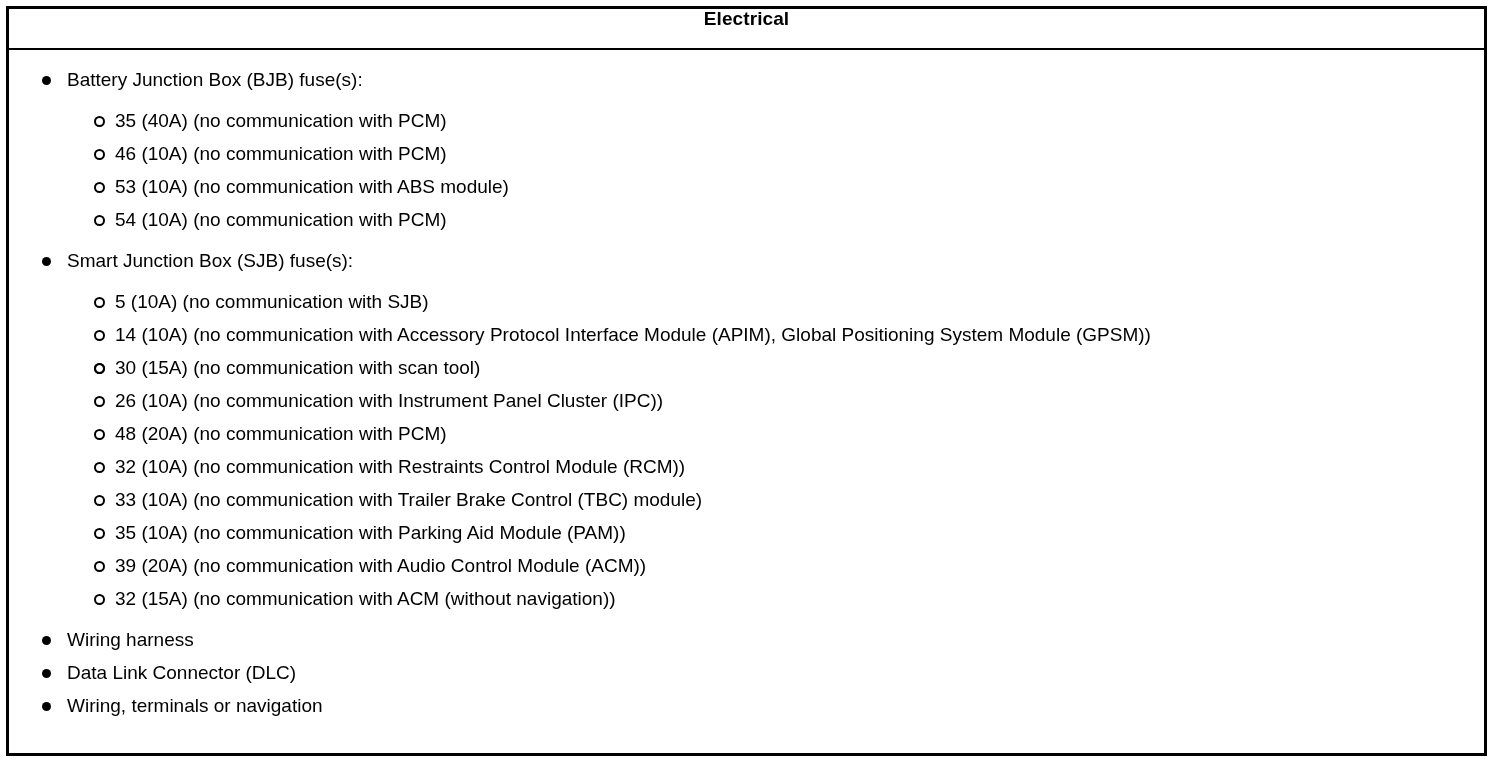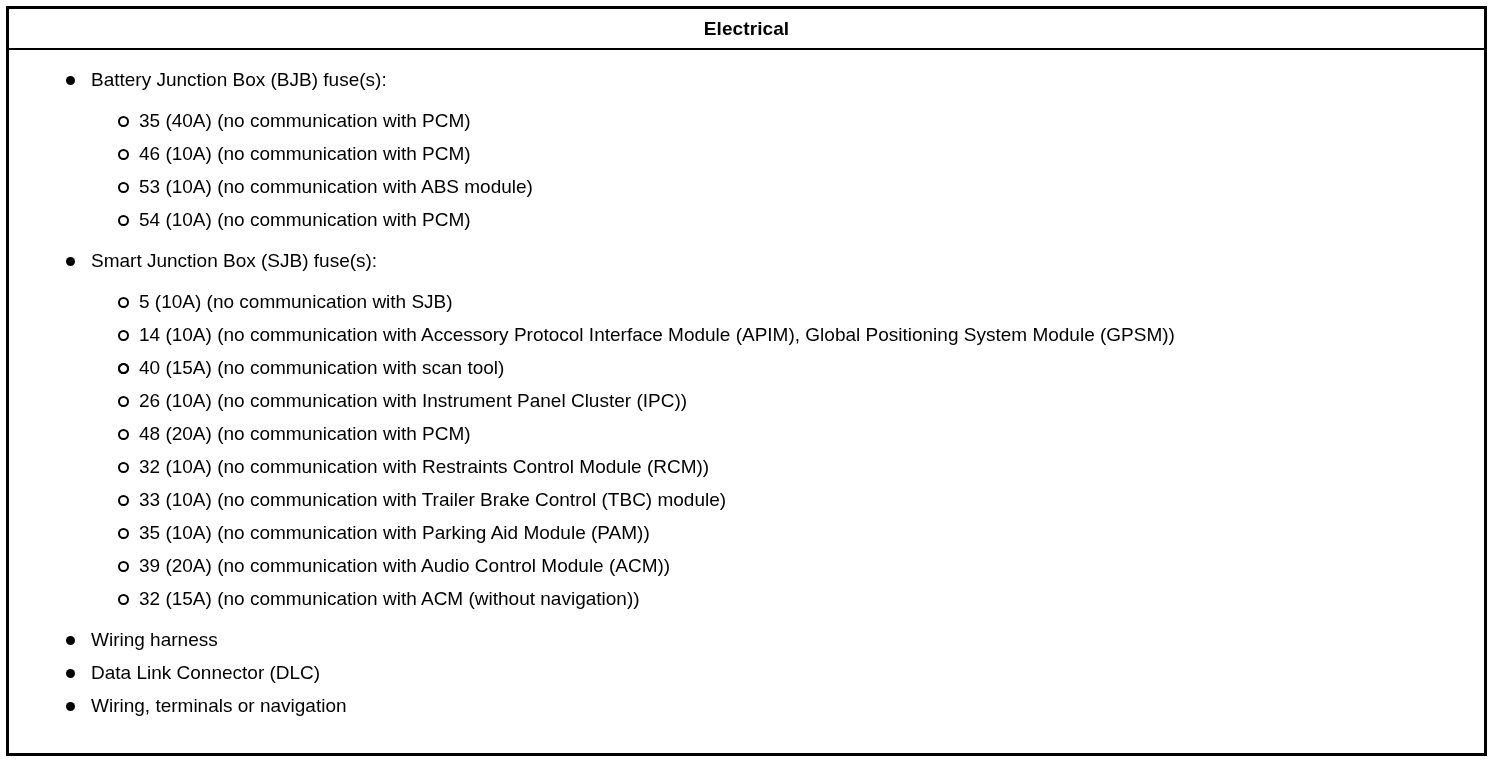--- a/index.html
+++ b/index.html
@@ -24,35 +24,33 @@
     box-sizing: border-box;
     border: 3px solid #000000;
     background: #ffffff;
   }
 
   .table-header {
     height: 41px;
     box-sizing: border-box;
     border-bottom: 2px solid #000000;
     display: flex;
-    align-items: center;
     justify-content: center;
   }
 
   .table-header-title {
     font-size: 19px;
     font-weight: bold;
     letter-spacing: 0.1px;
     line-height: 1;
   }
 
   .table-body {
     padding-top: 13px;
     box-sizing: border-box;
-    padding-left: 24px;
   }
 
   ul.lvl1 {
     list-style: none;
     margin: 0;
     padding: 0;
   }
 
   li.item1 {
     position: relative;
@@ -138,21 +136,21 @@
         <li class="item1"><span class="bullet1"></span><span class="item-label">Battery Junction Box (BJB) fuse(s):</span><ul class="lvl2">
             <li class="item2"><span class="bullet2"></span><span class="item-label">35 (40A) (no communication with PCM)</span></li>
             <li class="item2"><span class="bullet2"></span><span class="item-label">46 (10A) (no communication with PCM)</span></li>
             <li class="item2"><span class="bullet2"></span><span class="item-label">53 (10A) (no communication with ABS module)</span></li>
             <li class="item2"><span class="bullet2"></span><span class="item-label">54 (10A) (no communication with PCM)</span></li>
           </ul></li>
         <li class="item1"><span class="bullet1"></span><span class="item-label">Smart Junction Box (SJB) fuse(s):</span><ul class="lvl2">
             <li class="item2"><span class="bullet2"></span><span class="item-label">5 (10A) (no communication with SJB)</span></li>
             <li class="item2"><span class="bullet2"></span><span class="item-label">14 (10A) (no communication with Accessory Protocol Interface Module (APIM), Global Positioning System Module (GPSM))</span></li>
             <li class="item2"><span class="bullet2"></span></li>
-            <li class="item2"><span class="bullet2"></span><span class="item-label">40 (15A) (no communication with scan tool)</span></li>
+            <li class="item2"><span class="bullet2"></span><span class="item-label">30 (15A) (no communication with scan tool)</span></li>
             <li class="item2"><span class="bullet2"></span><span class="item-label">26 (10A) (no communication with Instrument Panel Cluster (IPC))</span></li>
             <li class="item2"><span class="bullet2"></span><span class="item-label">48 (20A) (no communication with PCM)</span></li>
             <li class="item2"><span class="bullet2"></span><span class="item-label">32 (10A) (no communication with Restraints Control Module (RCM))</span></li>
             <li class="item2"><span class="bullet2"></span><span class="item-label">33 (10A) (no communication with Trailer Brake Control (TBC) module)</span></li>
             <li class="item2"><span class="bullet2"></span><span class="item-label">35 (10A) (no communication with Parking Aid Module (PAM))</span></li>
             <li class="item2"><span class="bullet2"></span><span class="item-label">39 (20A) (no communication with Audio Control Module (ACM))</span></li>
             <li class="item2"><span class="bullet2"></span><span class="item-label">32 (15A) (no communication with ACM (without navigation))</span></li>
           </ul></li>
         <li class="item1"><span class="bullet1"></span><span class="item-label">Wiring harness</span></li>
         <li class="item1"><span class="bullet1"></span><span class="item-label">Data Link Connector (DLC)</span></li>

